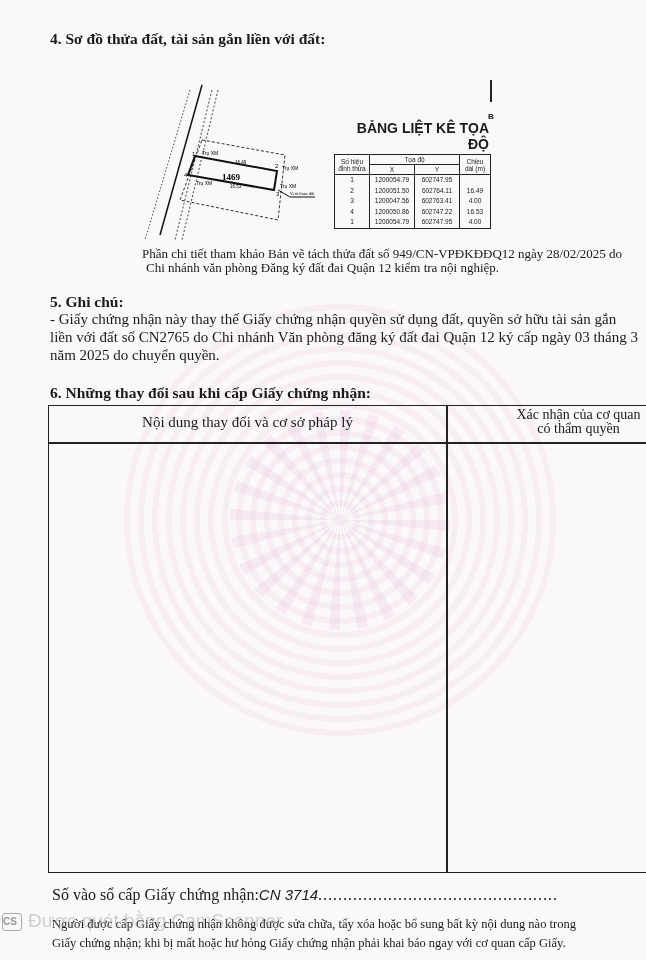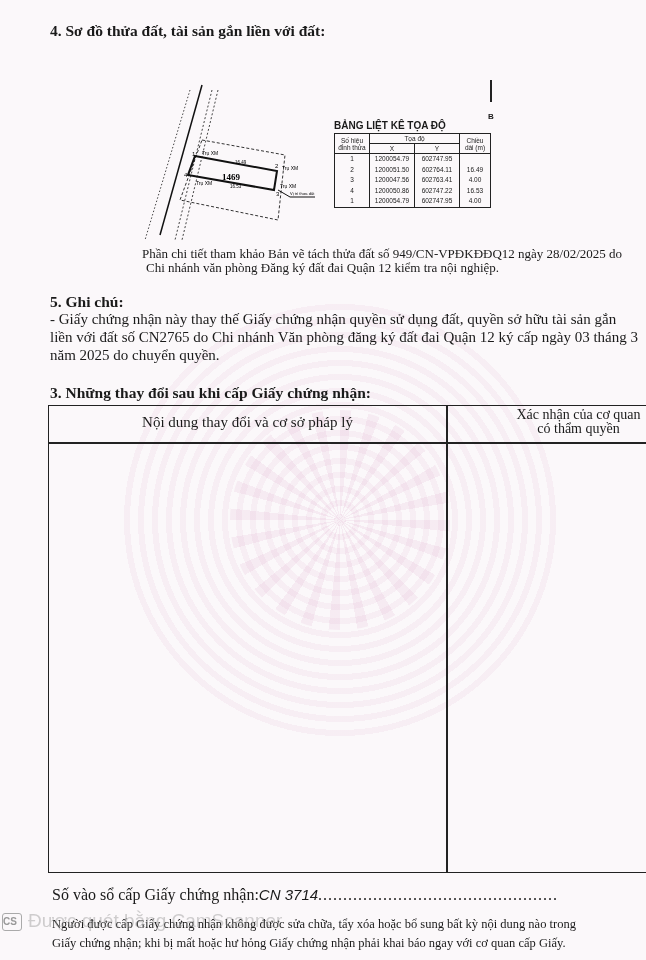--- a/index.html
+++ b/index.html
@@ -9,21 +9,21 @@
     background:repeating-radial-gradient(circle at center,rgba(214,150,190,0.10) 0 6px,rgba(255,255,255,0) 6px 14px);
     pointer-events:none;}
   .watermark2{position:absolute;left:230px;top:410px;width:220px;height:220px;border-radius:50%;
     background:repeating-conic-gradient(rgba(210,140,185,0.12) 0 6deg,rgba(255,255,255,0) 6deg 15deg);}
   .h{position:absolute;font-weight:bold;font-size:15.5px;}
   .txt{position:absolute;font-size:15px;line-height:19px;}
   .small{position:absolute;font-size:13px;line-height:14px;}
   
   .diagram{position:absolute;left:140px;top:80px;width:190px;height:160px;}
   .coord{position:absolute;left:334px;top:120px;font-family:"Liberation Sans",sans-serif;}
-  .coord .title{font-size:10px;font-weight:bold;text-align:left;width:155px;margin-bottom:2px;}
+  .coord .title{font-size:14px;font-weight:bold;text-align:right;width:155px;margin-bottom:2px;}
   .coord table{border-collapse:collapse;font-size:6.5px;}
   .coord td,.coord th{border:1px solid #222;padding:1px 3px;font-weight:normal;text-align:center;}
   .coord .vals td{border-top:none;border-bottom:none;line-height:8.5px;}
   .coord .vals{border-bottom:1px solid #222;}
   .north{position:absolute;left:490px;top:80px;width:2px;height:22px;background:#222;}
   .north-b{position:absolute;left:488px;top:112px;font-size:8px;font-family:"Liberation Sans",sans-serif;font-weight:bold;}
   
   .changes{position:absolute;left:48px;top:405px;width:622px;height:468px;border:1.5px solid #222;box-sizing:border-box;}
   .changes .col-div{position:absolute;left:397px;top:0;bottom:0;width:1.5px;background:#222;}
   .changes .head-div{position:absolute;left:0;right:0;top:36px;height:1.5px;background:#222;}
@@ -36,21 +36,21 @@
   .cs{position:absolute;left:2px;top:913px;width:18px;height:16px;border:1.5px solid #aaa;border-radius:3px;
     font-family:"Liberation Sans",sans-serif;font-size:10px;font-weight:bold;color:#999;text-align:left;line-height:16px;}
   .scanner{position:absolute;left:28px;top:910px;font-family:"Liberation Sans",sans-serif;font-size:19px;color:rgba(150,150,150,0.45);}
 </style>
 </head>
 <body>
 
 <div class="watermark"></div>
 <div class="watermark2"></div>
 
-<div class="h" style="left:50px;top:22px;">4. Sơ đồ thửa đất, tài sản gắn liền với đất:</div>
+<div class="h" style="left:50px;top:30px;">4. Sơ đồ thửa đất, tài sản gắn liền với đất:</div>
 
 <svg class="diagram" viewBox="0 0 190 160">
   <line x1="50" y1="10" x2="5" y2="160" stroke="#444" stroke-dasharray="1.5,2"></line>
   <line x1="62" y1="5" x2="20" y2="155" stroke="#111" stroke-width="1.5"></line>
   <line x1="72" y1="10" x2="35" y2="160" stroke="#444" stroke-dasharray="2,2"></line>
   <line x1="78" y1="10" x2="42" y2="160" stroke="#444" stroke-dasharray="2,2"></line>
   <polygon points="62,60 145,75 138,140 40,120" fill="none" stroke="#333" stroke-dasharray="3,2"></polygon>
   <polygon points="55,76 137,91 134,110 48,95" fill="none" stroke="#111" stroke-width="2"></polygon>
   <text x="82" y="100" font-size="9" font-weight="bold" font-family="Liberation Serif,serif">1469</text>
   <text x="62" y="75" font-size="5" font-family="Liberation Sans,sans-serif">Trụ XM</text>
@@ -121,21 +121,21 @@
 </div>
 
 <div class="small" style="left:142px;top:247px;">Phần chi tiết tham khảo Bản vẽ tách thửa đất số 949/CN-VPĐKĐĐQ12 ngày 28/02/2025 do</div>
 <div class="small" style="left:146px;top:261px;">Chi nhánh văn phòng Đăng ký đất đai Quận 12 kiểm tra nội nghiệp.</div>
 
 <div class="h" style="left:50px;top:293px;">5. Ghi chú:</div>
 <div class="txt" style="left:50px;top:310px;">- Giấy chứng nhận này thay thế Giấy chứng nhận quyền sử dụng đất, quyền sở hữu tài sản gắn</div>
 <div class="txt" style="left:50px;top:328px;">liền với đất số CN2765 do Chi nhánh Văn phòng đăng ký đất đai Quận 12 ký cấp ngày 03 tháng 3</div>
 <div class="txt" style="left:50px;top:346px;">năm 2025 do chuyển quyền.</div>
 
-<div class="h" style="left:50px;top:384px;">3. Những thay đổi sau khi cấp Giấy chứng nhận:</div>
+<div class="h" style="left:50px;top:384px;">6. Những thay đổi sau khi cấp Giấy chứng nhận:</div>
 
 <div class="changes">
   <div class="col-div"></div>
   <div class="head-div"></div>
   <div class="c1">Nội dung thay đổi và cơ sở pháp lý</div>
   <div class="c2">
     <div>Xác nhận của cơ quan</div>
     <div>có thẩm quyền</div>
   </div>
 </div>

